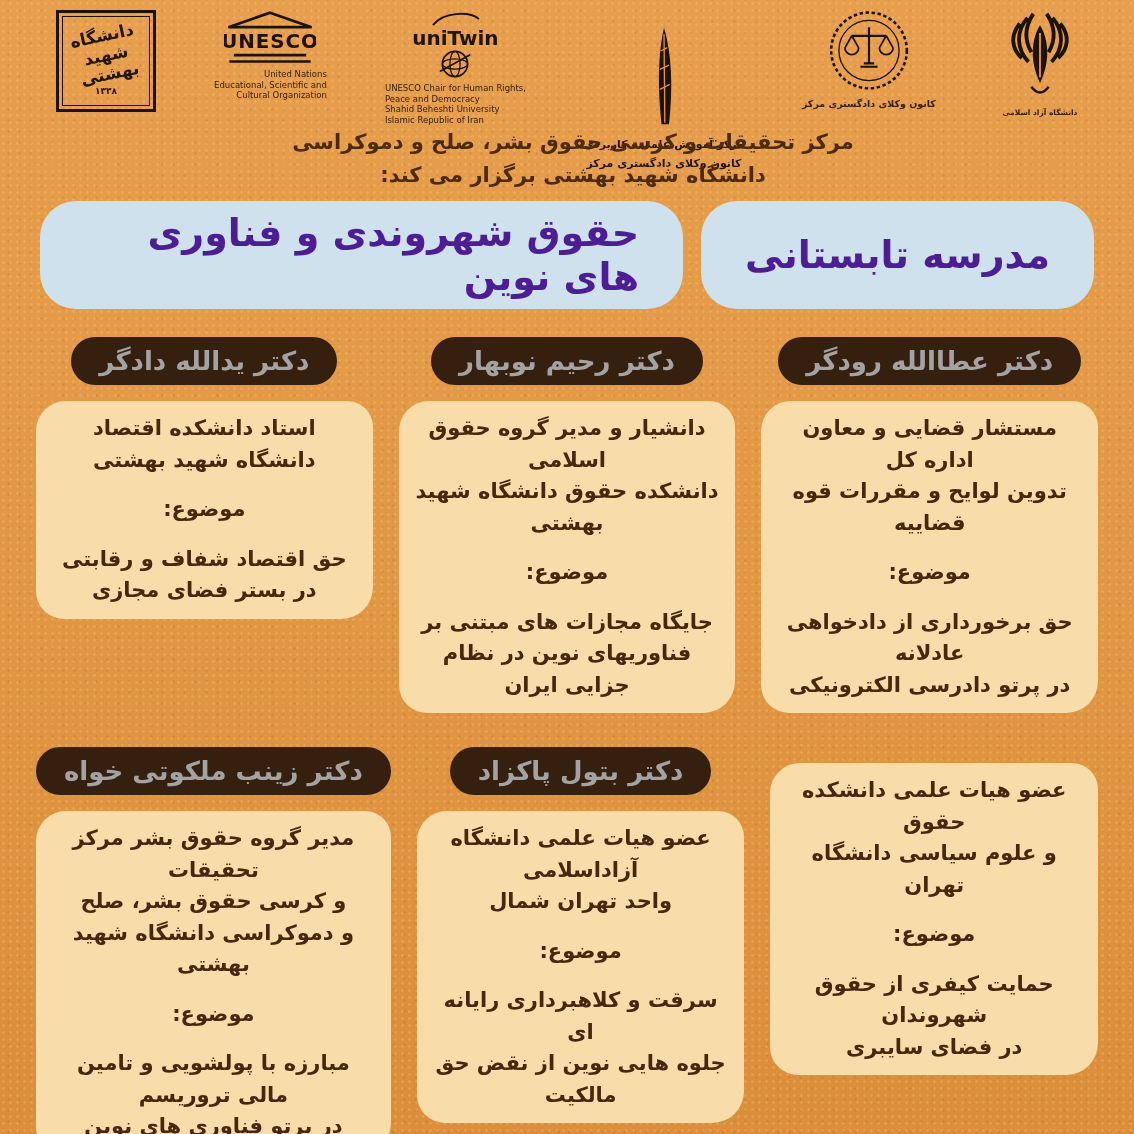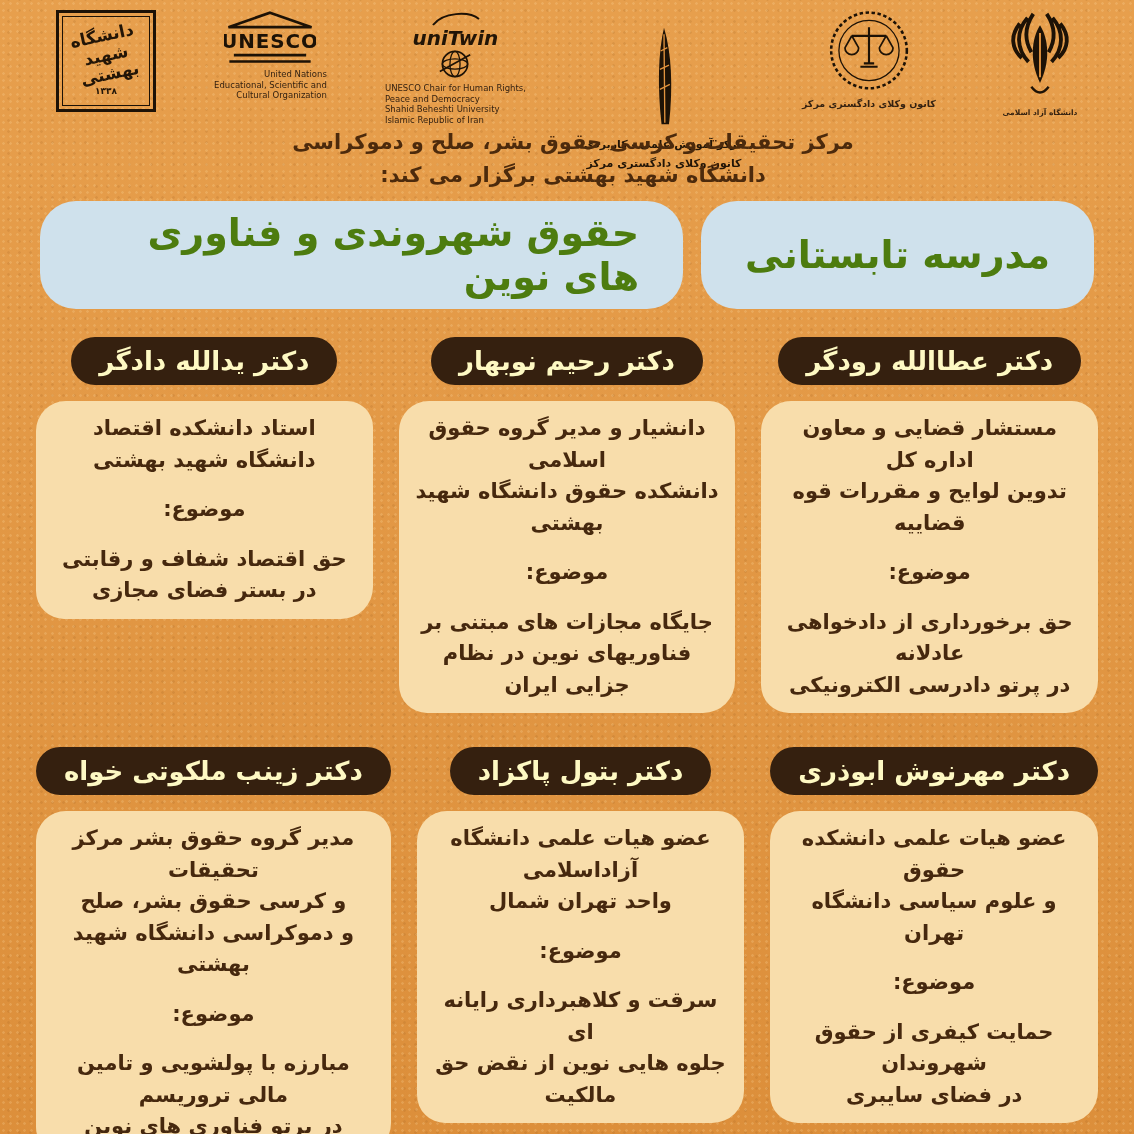--- a/index.html
+++ b/index.html
@@ -20,38 +20,38 @@
   .logos{display:flex;justify-content:space-between;align-items:flex-start;
     padding:10px 48px 0 56px;height:122px;}
   .logo{display:flex;flex-direction:column;align-items:center;color:#221507;}
   .sbu-box{width:100px;height:102px;border:3px solid #1d1206;padding:3px;}
   .sbu-inner{width:100%;height:100%;border:1px solid #1d1206;display:flex;flex-direction:column;
     align-items:center;justify-content:center;gap:0;}
   .sbu-word{font-size:17px;font-weight:bold;transform:rotate(-12deg);text-align:center;line-height:1.15;}
   .sbu-year{font-size:9px;font-weight:bold;margin-top:2px;}
   .logo-caption{font-size:8.5px;line-height:1.25;text-align:right;margin-top:3px;color:#352211;}
   .logo-caption.ltr{direction:ltr;}
-  .unitwin-word{font-size:20px;font-style:italic;font-weight:bold;direction:ltr;line-height:1;}
+  .unitwin-word{font-size:20px;font-weight:bold;direction:ltr;line-height:1;}
   .bar-edu{flex-direction:column;direction:rtl;align-items:center;gap:8px;margin-top:14px;}
   .bar-edu-caption{font-size:11px;font-weight:bold;line-height:1.7;text-align:center;}
   .bar-assoc-caption,.azad-caption{font-size:9.5px;font-weight:bold;margin-top:2px;}
   .azad-caption{font-size:7.5px;}
   
   .org-header{direction:rtl;text-align:center;margin-top:4px;font-weight:bold;
     color:#4c2a0c;font-size:21px;line-height:1.55;padding-left:12px;}
   
   .title-row{direction:rtl;display:flex;gap:18px;padding:0 40px;margin-top:10px;align-items:stretch;}
-  .pill-blue{background:#cfe1ec;color:#4d7c0f;font-weight:bold;
+  .pill-blue{background:#cfe1ec;color:#4c1d95;font-weight:bold;
     border-radius:36px;display:flex;align-items:center;justify-content:center;}
   .title-pill{font-size:38px;padding:10px 44px;min-height:76px;}
   .title-subject{flex:1;}
   
   .speaker-row{direction:rtl;display:flex;gap:26px;padding:0 36px;margin-top:28px;align-items:flex-start;}
   .speaker{flex:1;display:flex;flex-direction:column;align-items:center;}
-  .name-pill{background:#35200f;color:#fef9c3;font-weight:bold;font-size:26px;
+  .name-pill{background:#35200f;color:#a3a3a3;font-weight:bold;font-size:26px;
     padding:9px 28px;border-radius:28px;text-align:center;white-space:nowrap;}
   .desc-blob{background:#f8ddab;color:#46280e;font-weight:bold;font-size:21px;line-height:1.5;
     border-radius:30px 26px 32px 28px;padding:12px 14px;margin-top:16px;text-align:center;width:100%;}
   .subject{margin:18px 0;}
   
   .schedule-row{direction:rtl;display:flex;gap:22px;padding:0 34px;margin-top:26px;}
   .date-pill{flex:1;font-size:30px;min-height:70px;border-radius:34px;padding:8px 26px;}
   .time-pill{font-size:30px;min-height:70px;border-radius:34px;padding:8px 40px;}
 </style>
 </head>
@@ -170,21 +170,20 @@
 دانشگاه شهید بهشتی</div>
         <div class="subject">موضوع:</div>
         <div class="ml">حق اقتصاد شفاف و رقابتی
 در بستر فضای مجازی</div>
       </div>
     </div>
   </div>
 
   <div class="speaker-row" style="margin-top:34px;">
     <div class="speaker">
-      <div class="name-pill">دکتر مهرنوش ابوذری</div>
       <div class="desc-blob">
         <div class="ml">عضو هیات علمی دانشکده حقوق
 و علوم سیاسی دانشگاه تهران</div>
         <div class="subject">موضوع:</div>
         <div class="ml">حمایت کیفری از حقوق شهروندان
 در فضای سایبری</div>
       </div>
     </div>
     <div class="speaker">
       <div class="name-pill">دکتر بتول پاکزاد</div>

